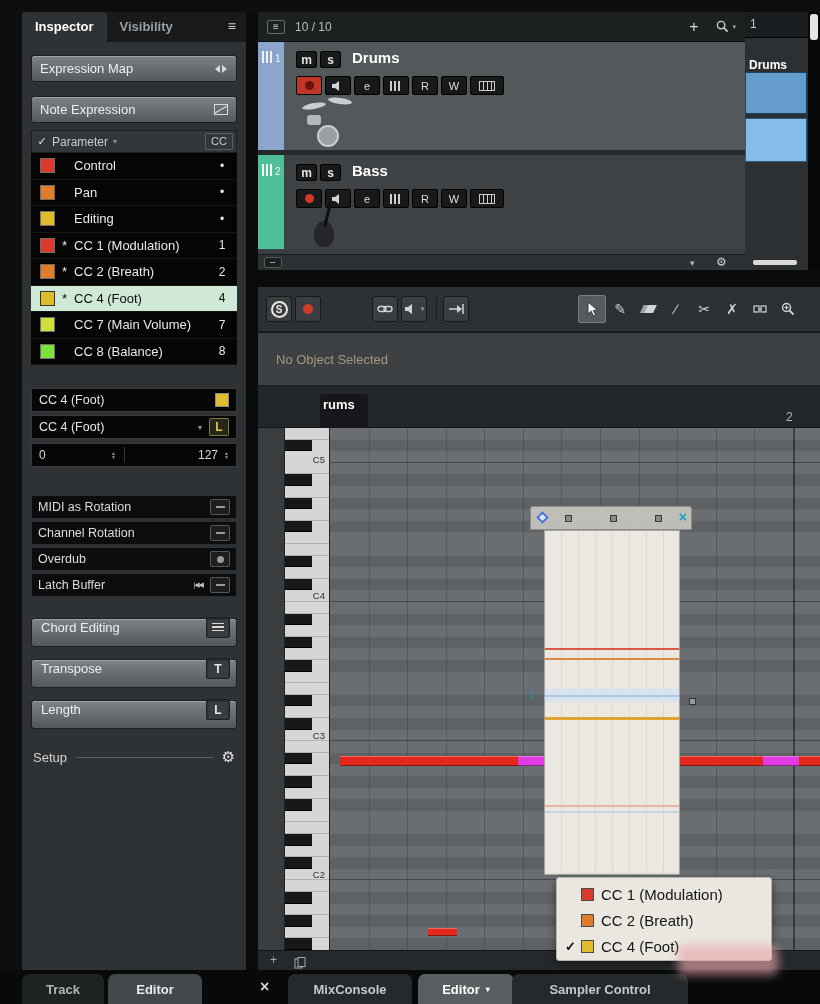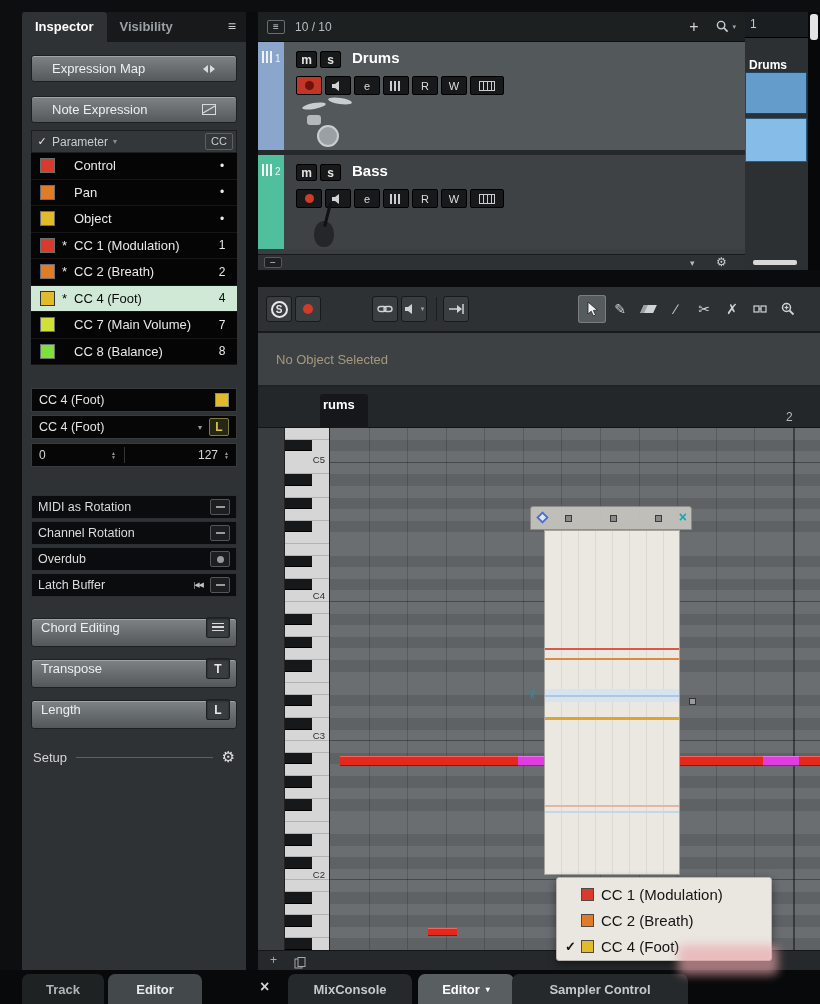--- a/index.html
+++ b/index.html
@@ -7,21 +7,21 @@
   body { font-family:"Liberation Sans", sans-serif; }
   .root { position:relative; width:820px; height:1004px; background:#0d0e0f; overflow:hidden; }
 
   
   .inspector { position:absolute; left:22px; top:12px; width:224px; height:958px; background:#2f3234; display:flex; flex-direction:column; }
   .insp-tabs { height:30px; background:#17191a; display:flex; align-items:stretch; }
   .insp-tab { padding:0 13px; line-height:30px; font-size:13px; font-weight:bold; color:#9aa0a3; }
   .insp-tab.active { background:#2f3234; color:#fff; border-radius:4px 4px 0 0; }
   .insp-menu { margin-left:auto; padding:0 10px; line-height:28px; color:#c9cdcf; font-size:14px; }
   .insp-body { flex:1; padding:0 9px; position:relative; }
-  .gbar { height:27px; background:linear-gradient(#7d8285,#55595c); border:1px solid #1e1f20; border-radius:3px; display:flex; align-items:center; padding:0 20px; color:#eceff0; font-size:13px; box-shadow:inset 0 1px 0 rgba(255,255,255,.28); }
+  .gbar { height:27px; background:linear-gradient(#7d8285,#55595c); border:1px solid #1e1f20; border-radius:3px; display:flex; align-items:center; padding:0 8px; color:#eceff0; font-size:13px; box-shadow:inset 0 1px 0 rgba(255,255,255,.28); }
   .g1 { margin-top:13px; } .g2 { margin-top:14px; }
   .gicon { margin-left:auto; display:flex; align-items:center; }
   .phead { margin-top:7px; height:23px; background:#33373a; border:1px solid #1c1e1f; display:flex; align-items:center; }
   .pcheck { width:20px; text-align:center; font-size:11px; color:#e8e8e8; }
   .phname { font-size:12px; color:#c8ccce; }
   .phcaret { font-size:8px; color:#8a8e90; margin-left:5px; }
   .phcc { margin-left:auto; border:1px solid #5c6062; padding:0 5px; height:17px; line-height:15px; font-size:11px; color:#c8ccce; margin-right:3px; border-radius:2px; }
   .prows { background:#050505; }
   .prow { height:26.5px; display:flex; align-items:center; border-bottom:1px solid #161616; color:#e9e9e9; font-size:13px; }
   .prow .sw { width:15px; height:15px; margin:0 7px 0 9px; border:1px solid #6f6f6f; flex:none; }
@@ -222,21 +222,21 @@
           </div>
           <div class="prow">
             <span class="sw" style="background: rgb(224, 123, 42);"></span>
             <span class="star"></span>
             <span class="plabel">Pan</span>
             <span class="pcc">•</span>
           </div>
           <div class="prow">
             <span class="sw" style="background: rgb(224, 188, 42);"></span>
             <span class="star"></span>
-            <span class="plabel">Object</span>
+            <span class="plabel">Editing</span>
             <span class="pcc">•</span>
           </div>
           <div class="prow">
             <span class="sw" style="background: rgb(217, 58, 43);"></span>
             <span class="star">*</span>
             <span class="plabel">CC 1 (Modulation)</span>
             <span class="pcc">1</span>
           </div>
           <div class="prow">
             <span class="sw" style="background: rgb(224, 123, 42);"></span>

